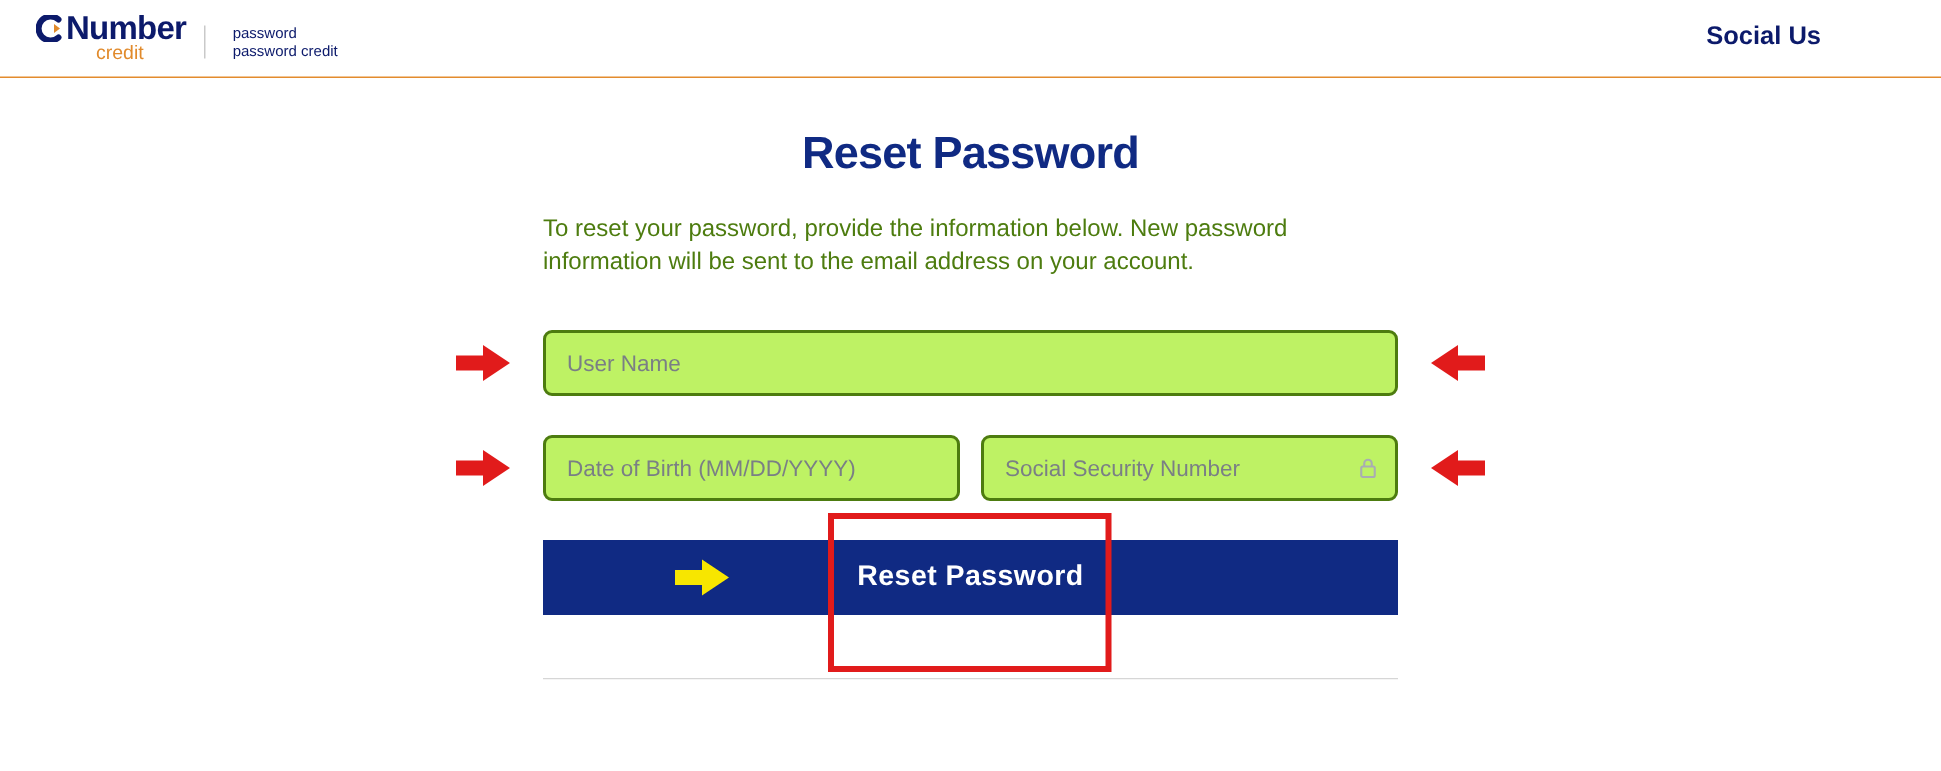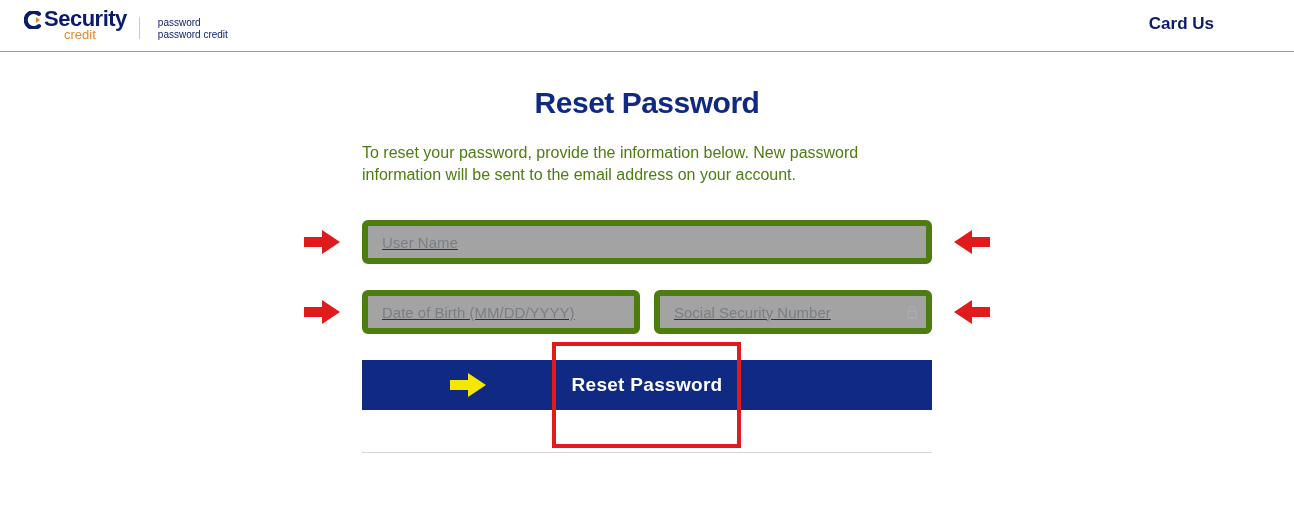--- a/index.html
+++ b/index.html
@@ -23,23 +23,22 @@
   
   .main { width:914px; margin:0 auto; padding-top:34px; position:relative; }
   .title { text-align:center; font-weight:900; font-size:30px; color:#102a83; letter-spacing:-0.5px;}
   .intro { width:570px; margin:22px auto 0 auto; font-size:16px; line-height:22px; color:#4d7c0f; font-weight:500;}
 
   .form { width:570px; margin:34px auto 0 auto; position:relative; }
   .row { display:flex; gap:14px; margin-bottom:26px; }
   .field { flex:1; position:relative; }
   .field input {
     width:100%; height:44px; padding:10px 14px; font-size:15px;
-    border:6px solid #4d7c0f; border-radius:6px; outline:none; color:#333;
-    background:#a3a3a3;
-    text-decoration:underline;
+    border:2px solid #4d7c0f; border-radius:6px; outline:none; color:#333;
+    background:#bef264;
   }
   .field input::placeholder { color:#7a7f85; }
   .lock-icon {
     position:absolute; right:12px; top:50%; transform:translateY(-50%);
     width:16px; height:16px; pointer-events:none; color:#a9adb2;
   }
 
   .submit-wrap { position:relative; margin-top:22px; }
   .submit {
     width:100%; height:50px; border:none; background:#102a83; color:#fff;
@@ -69,31 +68,31 @@
   <div class="topbar">
     <div class="brand">
       <div class="brand-logo">
         <div class="brand-row1">
           <span class="brand-mark">
             <svg width="18" height="18" viewBox="0 0 18 18">
               <path d="M15 3 A8 8 0 1 0 15 15" fill="none" stroke="#0c1a6b" stroke-width="4" stroke-linecap="round"></path>
               <path d="M12 6 L16 9 L12 12 Z" fill="#e18a2b"></path>
             </svg>
           </span>
-          <span class="brand-name">Security</span>
+          <span class="brand-name">Number</span>
         </div>
         <span class="brand-credit">credit</span>
       </div>
       <span class="brand-sep"></span>
       <div class="brand-tag">
         <div>password</div>
         <div>password credit</div>
       </div>
     </div>
-    <a href="#" class="about">Card Us</a>
+    <a href="#" class="about">Social Us</a>
   </div>
   <div class="hr"></div>
 
   <div class="main">
     <div class="title">Reset Password</div>
     <div class="intro">To reset your password, provide the information below. New password information will be sent to the email address on your account.</div>
 
     <div class="form">
 
       <div class="row">

